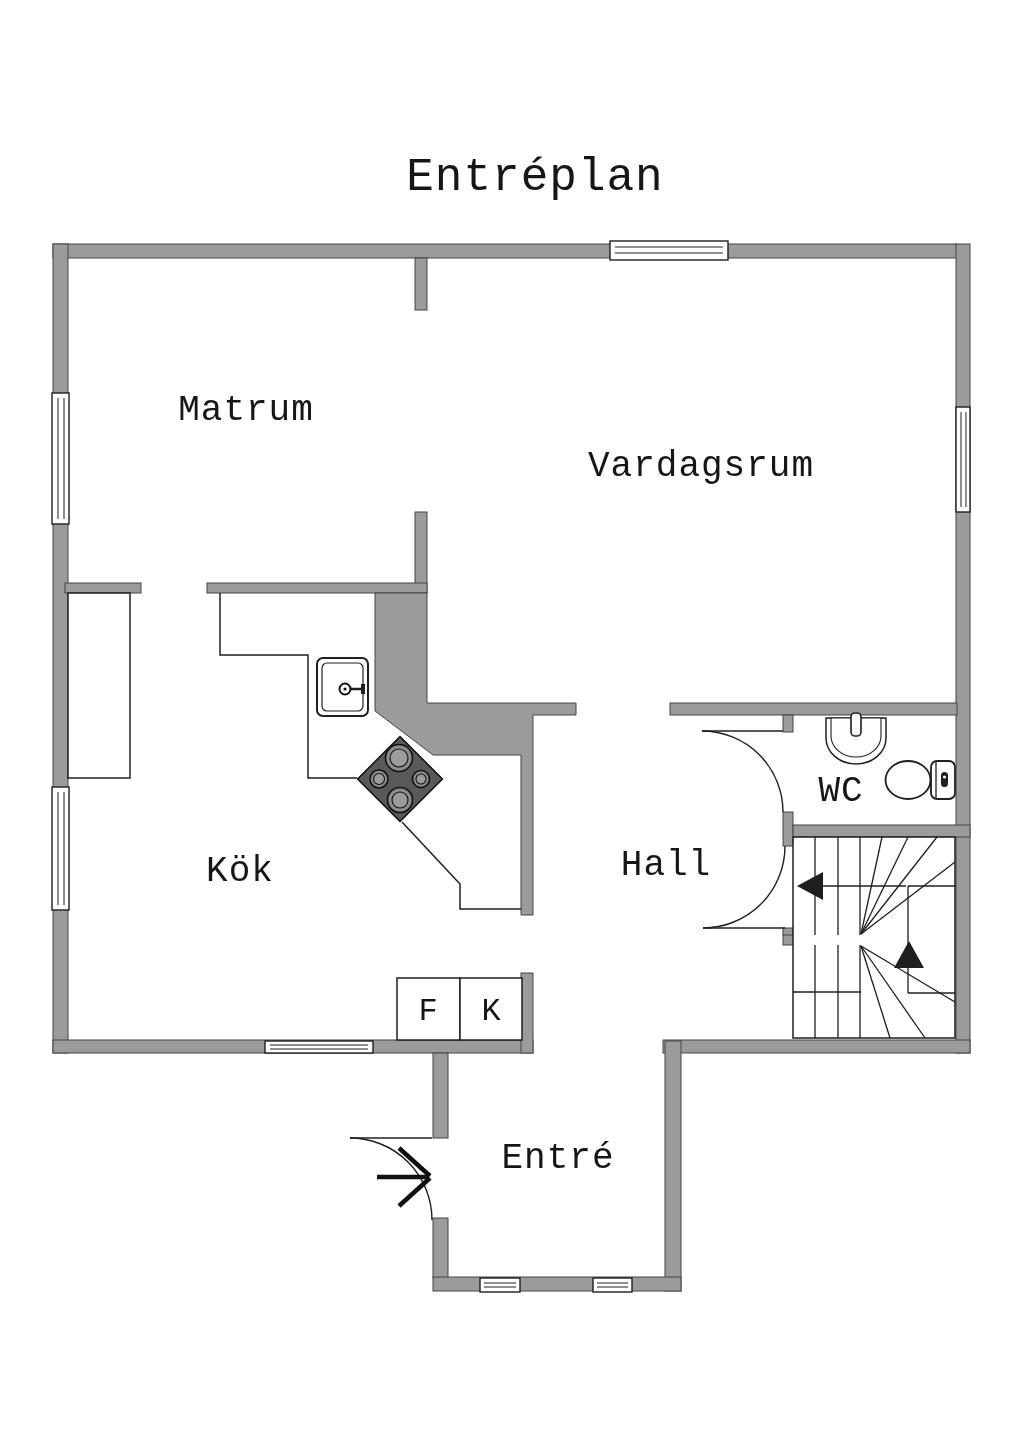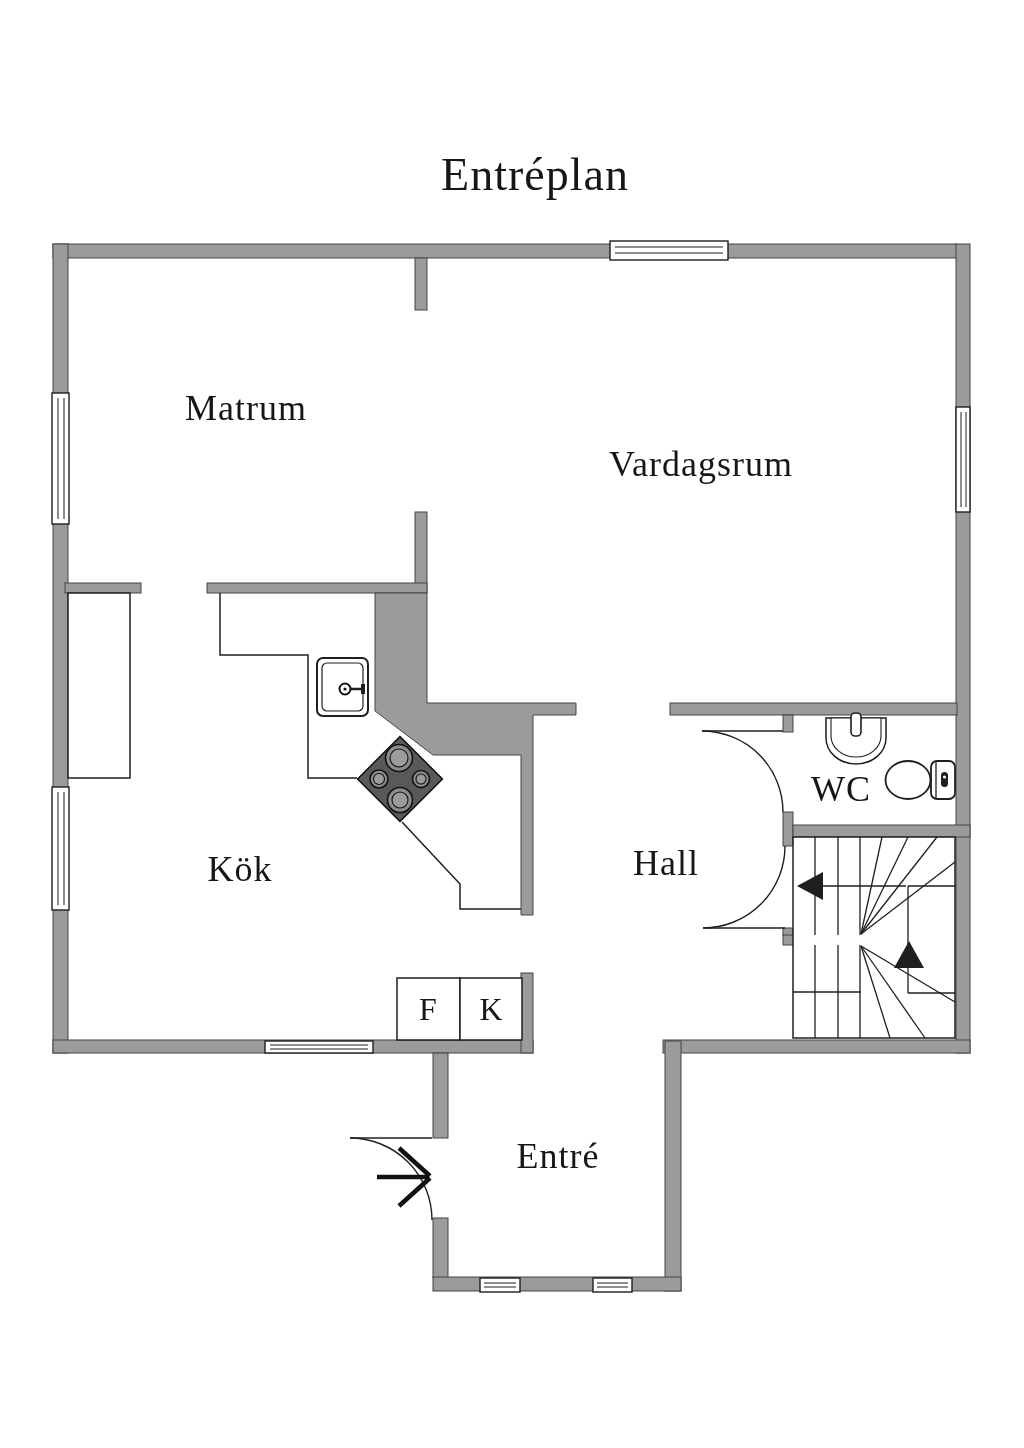--- a/index.html
+++ b/index.html
@@ -1,17 +1,17 @@
 <!DOCTYPE html>
 <html style="--color-background: #ffffff; --color-wall: #9b9b9b; --color-hob: #595959; --color-burner: #8c8c8c; --color-line: #1f1f1f;"><head>
 <meta charset="utf-8">
 <style>
   html,body{margin:0;padding:0;background:#ffffff;}
   #plan-wrap{position:relative;width:1024px;height:1448px;background:var(--color-background,#fff);
-             font-family:Liberation Serif, serif;}
+             font-family:Liberation Mono, monospace;}
   svg{position:absolute;left:0;top:0;}
   .wall{fill:var(--color-wall,#9b9b9b);stroke:#454545;stroke-width:1;}
   .win{fill:#ffffff;stroke:#1f1f1f;stroke-width:1.4;}
   .winline{stroke:#1f1f1f;stroke-width:1;fill:none;}
   .thin{fill:#ffffff;stroke:var(--color-line,#1f1f1f);stroke-width:1.5;}
   .cline{fill:none;stroke:var(--color-line,#1f1f1f);stroke-width:1.5;}
   .sline{fill:none;stroke:var(--color-line,#1f1f1f);stroke-width:1.3;}
   .arc{fill:none;stroke:var(--color-line,#1f1f1f);stroke-width:1.4;}
   .solid{fill:var(--color-line,#1f1f1f);stroke:none;}
   .hob{fill:var(--color-hob,#595959);stroke:#111;stroke-width:1.5;}

